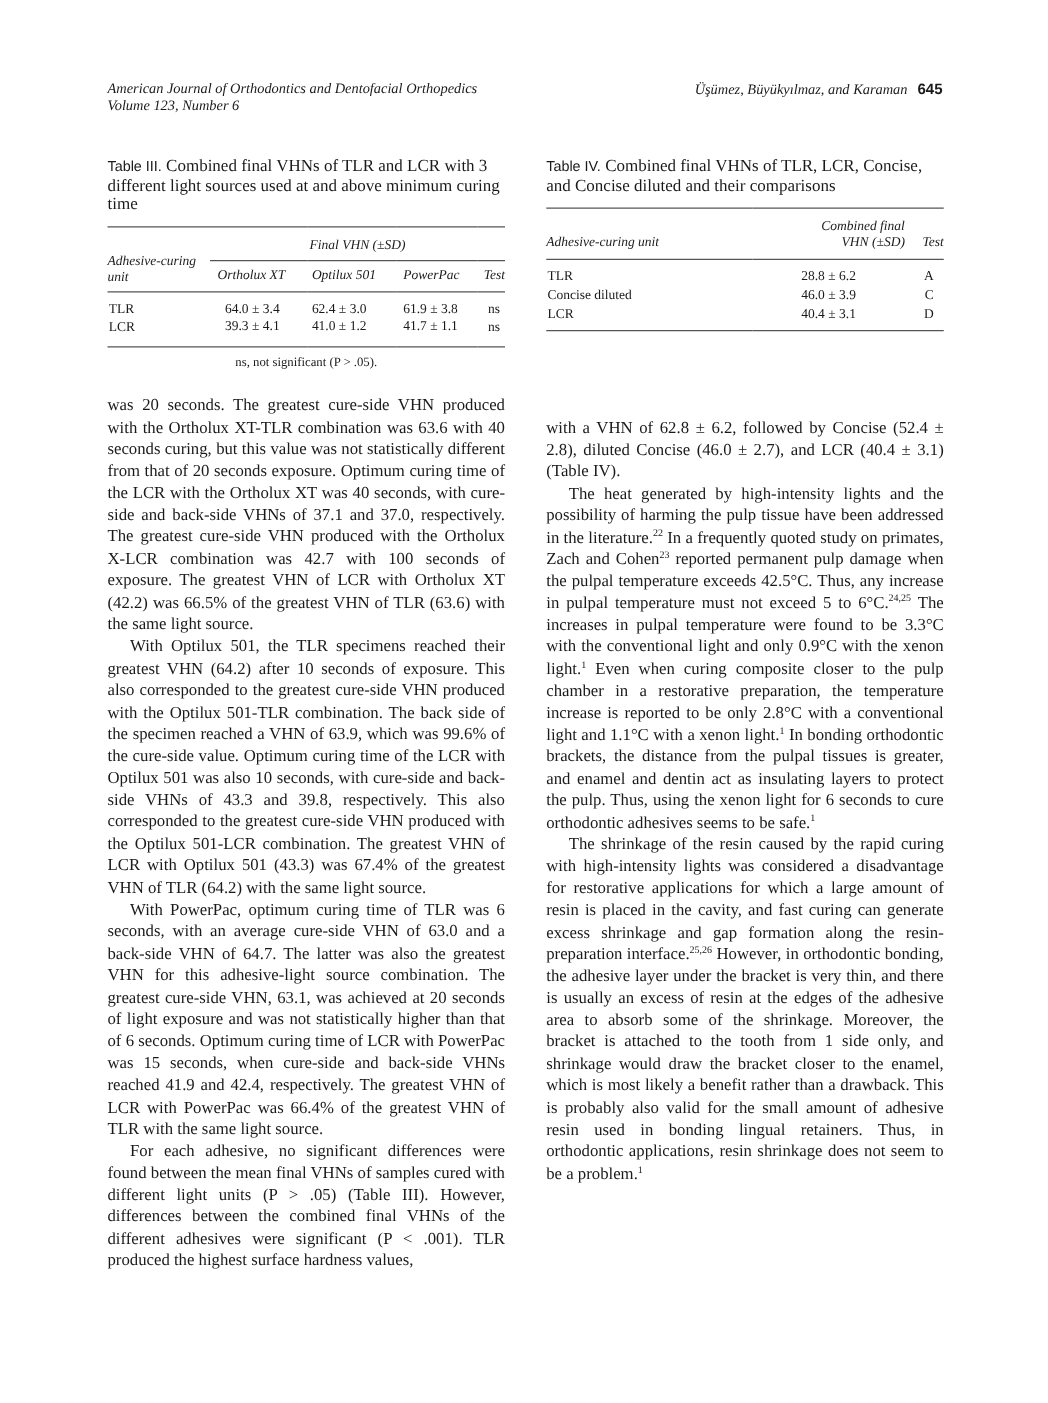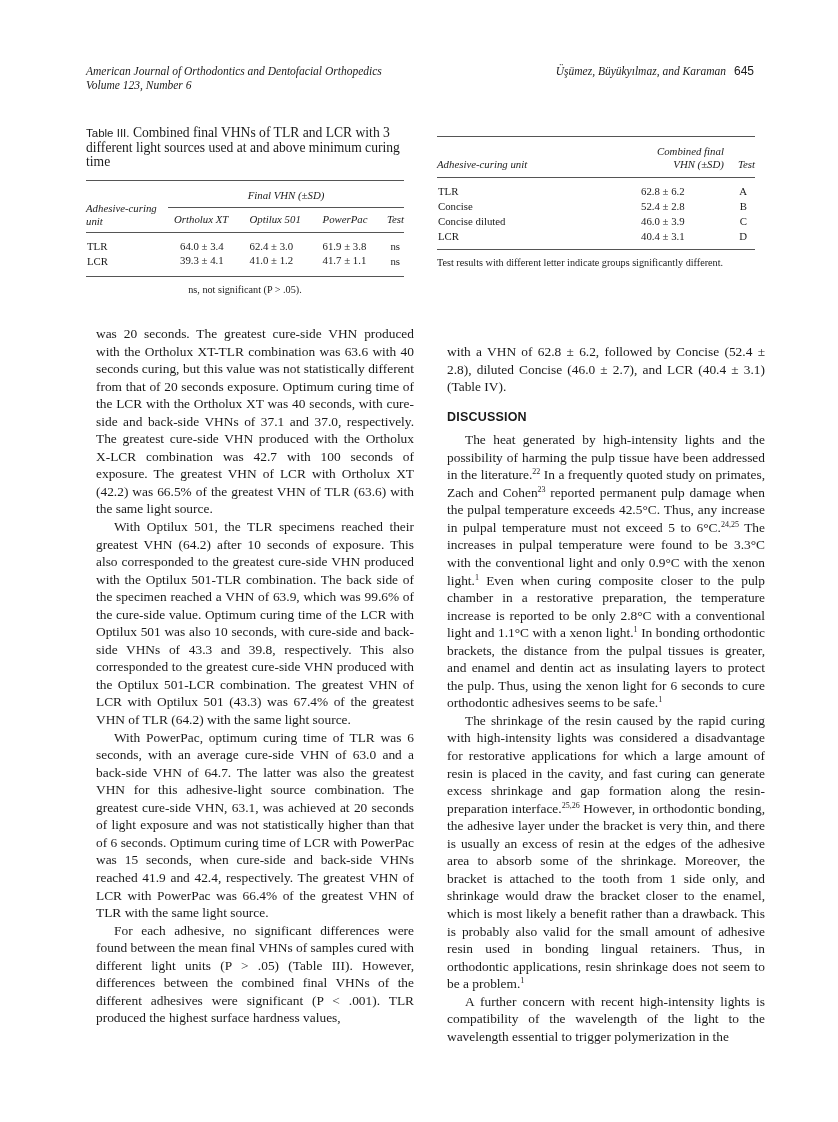--- a/index.html
+++ b/index.html
@@ -1,35 +1,35 @@
 <!DOCTYPE html>
 <html><head>
 <meta charset="utf-8">
 <style>
   html, body { margin: 0; padding: 0; background: #ffffff; }
   body { width: 838px; height: 1122px; position: relative; overflow: hidden; color: #1a1a1a; font-family: "Liberation Serif", serif; }
   .running-head { position: absolute; top: 64px; left: 86px; width: 668px; font-family: "Liberation Serif", serif; font-style: italic; font-size: 11.5px; line-height: 14px; }
   .rh-left { position: absolute; left: 0; top: 0; }
   .rh-right { position: absolute; right: 0; top: 0; white-space: nowrap; }
-  .rh-right .page-num { font-style: normal; font-family: "Liberation Sans", sans-serif; font-weight: normal; margin-left: 8px; font-size: 12px; }
+  .rh-right .page-num { font-style: normal; font-family: "Liberation Sans", sans-serif; font-weight: bold; margin-left: 8px; font-size: 12px; }
 
   .col { position: absolute; width: 318px; }
   .col-left { left: 86px; }
   .col-right { left: 437px; }
 
   .table-caption { font-size: 13.6px; line-height: 14.5px; margin: 0; }
   .table-caption .tlabel { font-family: "Liberation Sans", sans-serif; font-size: 11.5px; }
 
   table.data { border-collapse: collapse; width: 100%; font-size: 10.8px; line-height: 13px; }
   table.data th { font-style: italic; font-weight: normal; }
   .rule-top { border-top: 1.6px solid #555; }
   .rule-bot { border-bottom: 1.6px solid #555; }
   .table-note { font-size: 10.2px; line-height: 14px; margin-top: 6px; text-align: center; }
 
-  .body-text { font-size: 13.4px; line-height: 17.55px; text-align: justify; margin: 10px; }
+  .body-text { font-size: 13.4px; line-height: 17.55px; text-align: justify; margin: 0; }
   .body-text p { margin: 0; }
   .body-text p.indent { text-indent: 18px; }
   .section-heading { font-family: "Liberation Sans", sans-serif; font-weight: bold; font-size: 12.5px; margin: 13px 0 5px 0; letter-spacing: 0.2px; }
   sup { font-size: 8px; line-height: 0; vertical-align: 5px; }
   .num-c { text-align: center; }
 </style>
 </head>
 <body>
 
 <div class="running-head">
@@ -74,63 +74,59 @@
         <td style="padding:0 0 8px 4px;">41.0 ± 1.2</td>
         <td style="padding:0 0 8px 6px;">41.7 ± 1.1</td>
         <td style="padding-bottom:8px; text-align:right; padding-right:4px;">ns</td>
       </tr>
     </tbody>
   </table>
   <div class="table-note">ns, not significant (P &gt; .05).</div>
 </div>
 
 <div class="col col-right" style="top:126px;">
+  <p class="table-caption">
+    <span class="tlabel">Table IV.</span>
+    <span>Combined final VHNs of TLR, LCR, Concise, and Concise diluted and their comparisons</span>
+  </p>
   <table class="data" style="margin-top:10px;">
     <thead>
       <tr class="rule-top rule-bot">
         <th style="text-align:left; vertical-align:bottom; padding:8px 0 6px 0;">Adhesive-curing unit</th>
         <th style="text-align:right; padding:8px 0 6px 0;">
           <div>Combined final</div>
           <div>VHN (±SD)</div>
         </th>
         <th style="text-align:right; vertical-align:bottom; padding:8px 0 6px 0;">Test</th>
       </tr>
     </thead>
     <tbody>
       <tr>
         <td style="padding-top:7px;">TLR</td>
-        <td class="num-c" style="padding-top:7px;">62.8 ± 6.2</td>
+        <td class="num-c" style="padding-top:7px;">28.8 ± 6.2</td>
         <td style="padding-top:7px; text-align:right; padding-right:8px;">A</td>
-      </tr>
-      <tr>
-        <td>Concise</td>
-        <td class="num-c">52.4 ± 2.8</td>
-        <td style="text-align:right; padding-right:8px;">B</td>
       </tr>
       <tr>
         <td>Concise diluted</td>
         <td class="num-c">46.0 ± 3.9</td>
         <td style="text-align:right; padding-right:8px;">C</td>
       </tr>
       <tr class="rule-bot">
         <td style="padding-bottom:6px;">LCR</td>
         <td class="num-c" style="padding-bottom:6px;">40.4 ± 3.1</td>
         <td style="padding-bottom:6px; text-align:right; padding-right:8px;">D</td>
       </tr>
     </tbody>
   </table>
-  <div class="table-note" style="text-align:justify;">Test results with different letter indicate groups significantly different.</div>
 </div>
 
 <div class="col col-left body-text" style="top:315px;">
   <p>was 20 seconds. The greatest cure-side VHN produced with the Ortholux XT-TLR combination was 63.6 with 40 seconds curing, but this value was not statistically different from that of 20 seconds exposure. Optimum curing time of the LCR with the Ortholux XT was 40 seconds, with cure-side and back-side VHNs of 37.1 and 37.0, respectively. The greatest cure-side VHN produced with the Ortholux X-LCR combination was 42.7 with 100 seconds of exposure. The greatest VHN of LCR with Ortholux XT (42.2) was 66.5% of the greatest VHN of TLR (63.6) with the same light source.</p>
   <p class="indent">With Optilux 501, the TLR specimens reached their greatest VHN (64.2) after 10 seconds of exposure. This also corresponded to the greatest cure-side VHN produced with the Optilux 501-TLR combination. The back side of the specimen reached a VHN of 63.9, which was 99.6% of the cure-side value. Optimum curing time of the LCR with Optilux 501 was also 10 seconds, with cure-side and back-side VHNs of 43.3 and 39.8, respectively. This also corresponded to the greatest cure-side VHN produced with the Optilux 501-LCR combination. The greatest VHN of LCR with Optilux 501 (43.3) was 67.4% of the greatest VHN of TLR (64.2) with the same light source.</p>
   <p class="indent">With PowerPac, optimum curing time of TLR was 6 seconds, with an average cure-side VHN of 63.0 and a back-side VHN of 64.7. The latter was also the greatest VHN for this adhesive-light source combination. The greatest cure-side VHN, 63.1, was achieved at 20 seconds of light exposure and was not statistically higher than that of 6 seconds. Optimum curing time of LCR with PowerPac was 15 seconds, when cure-side and back-side VHNs reached 41.9 and 42.4, respectively. The greatest VHN of LCR with PowerPac was 66.4% of the greatest VHN of TLR with the same light source.</p>
   <p class="indent">For each adhesive, no significant differences were found between the mean final VHNs of samples cured with different light units (P &gt; .05) (Table III). However, differences between the combined final VHNs of the different adhesives were significant (P &lt; .001). TLR produced the highest surface hardness values,</p>
 </div>
 
 <div class="col col-right body-text" style="top:333px;">
   <p>with a VHN of 62.8 ± 6.2, followed by Concise (52.4 ± 2.8), diluted Concise (46.0 ± 2.7), and LCR (40.4 ± 3.1) (Table IV).</p>
-  <div class="section-heading">DISCUSSION</div>
   <p class="indent"><span>The heat generated by high-intensity lights and the possibility of harming the pulp tissue have been addressed in the literature.</span><sup>22</sup><span> In a frequently quoted study on primates, Zach and Cohen</span><sup>23</sup><span> reported permanent pulp damage when the pulpal temperature exceeds 42.5°C. Thus, any increase in pulpal temperature must not exceed 5 to 6°C.</span><sup>24,25</sup><span> The increases in pulpal temperature were found to be 3.3°C with the conventional light and only 0.9°C with the xenon light.</span><sup>1</sup><span> Even when curing composite closer to the pulp chamber in a restorative preparation, the temperature increase is reported to be only 2.8°C with a conventional light and 1.1°C with a xenon light.</span><sup>1</sup><span> In bonding orthodontic brackets, the distance from the pulpal tissues is greater, and enamel and dentin act as insulating layers to protect the pulp. Thus, using the xenon light for 6 seconds to cure orthodontic adhesives seems to be safe.</span><sup>1</sup></p>
   <p class="indent"><span>The shrinkage of the resin caused by the rapid curing with high-intensity lights was considered a disadvantage for restorative applications for which a large amount of resin is placed in the cavity, and fast curing can generate excess shrinkage and gap formation along the resin-preparation interface.</span><sup>25,26</sup><span> However, in orthodontic bonding, the adhesive layer under the bracket is very thin, and there is usually an excess of resin at the edges of the adhesive area to absorb some of the shrinkage. Moreover, the bracket is attached to the tooth from 1 side only, and shrinkage would draw the bracket closer to the enamel, which is most likely a benefit rather than a drawback. This is probably also valid for the small amount of adhesive resin used in bonding lingual retainers. Thus, in orthodontic applications, resin shrinkage does not seem to be a problem.</span><sup>1</sup></p>
-  <p class="indent">A further concern with recent high-intensity lights is compatibility of the wavelength of the light to the wavelength essential to trigger polymerization in the</p>
 </div>
 
 </body></html>

